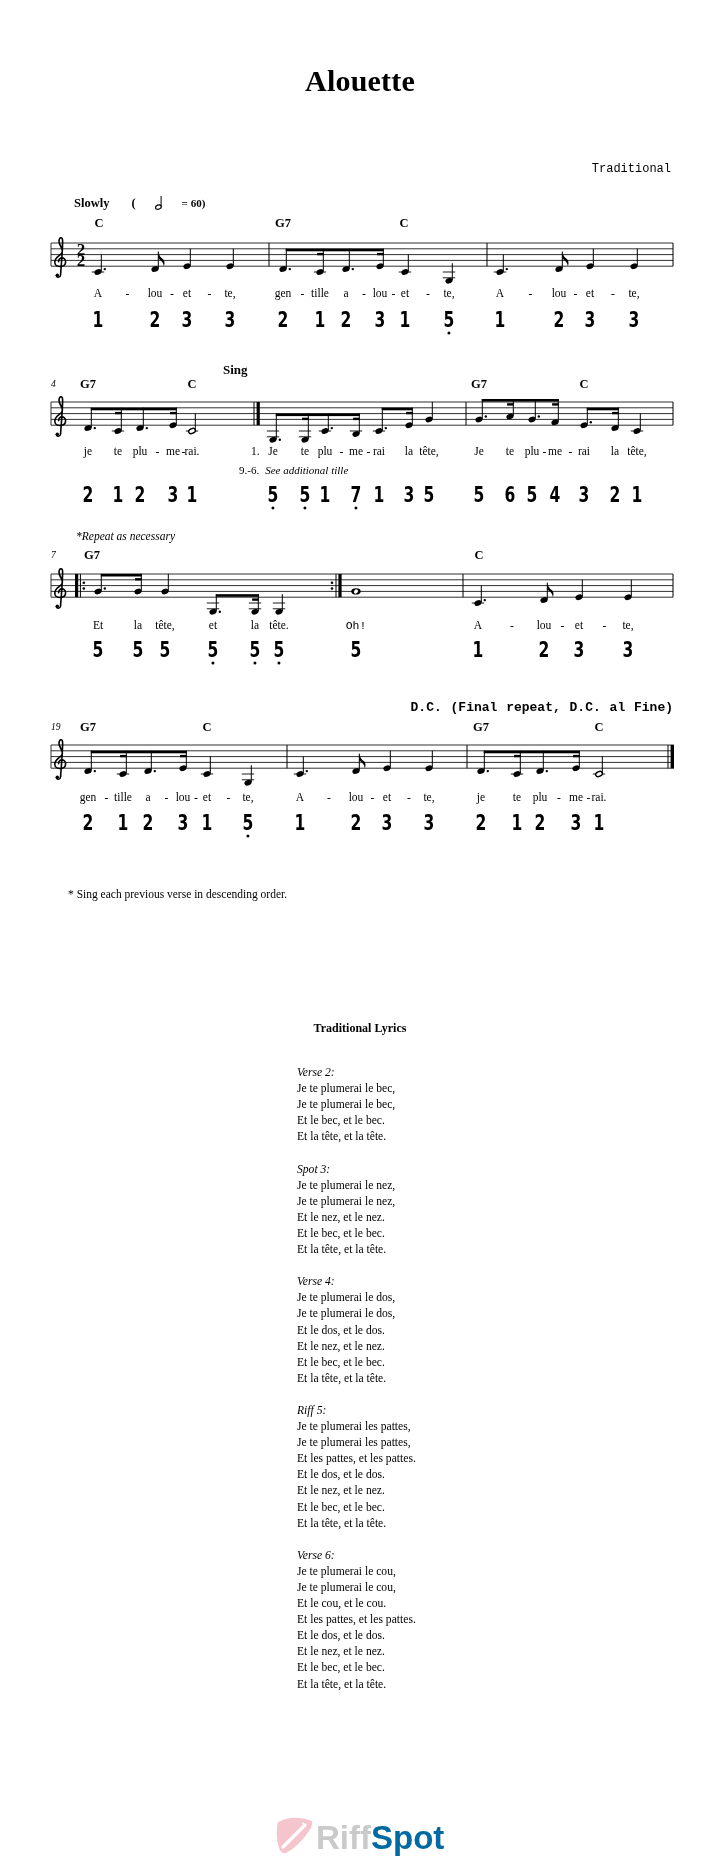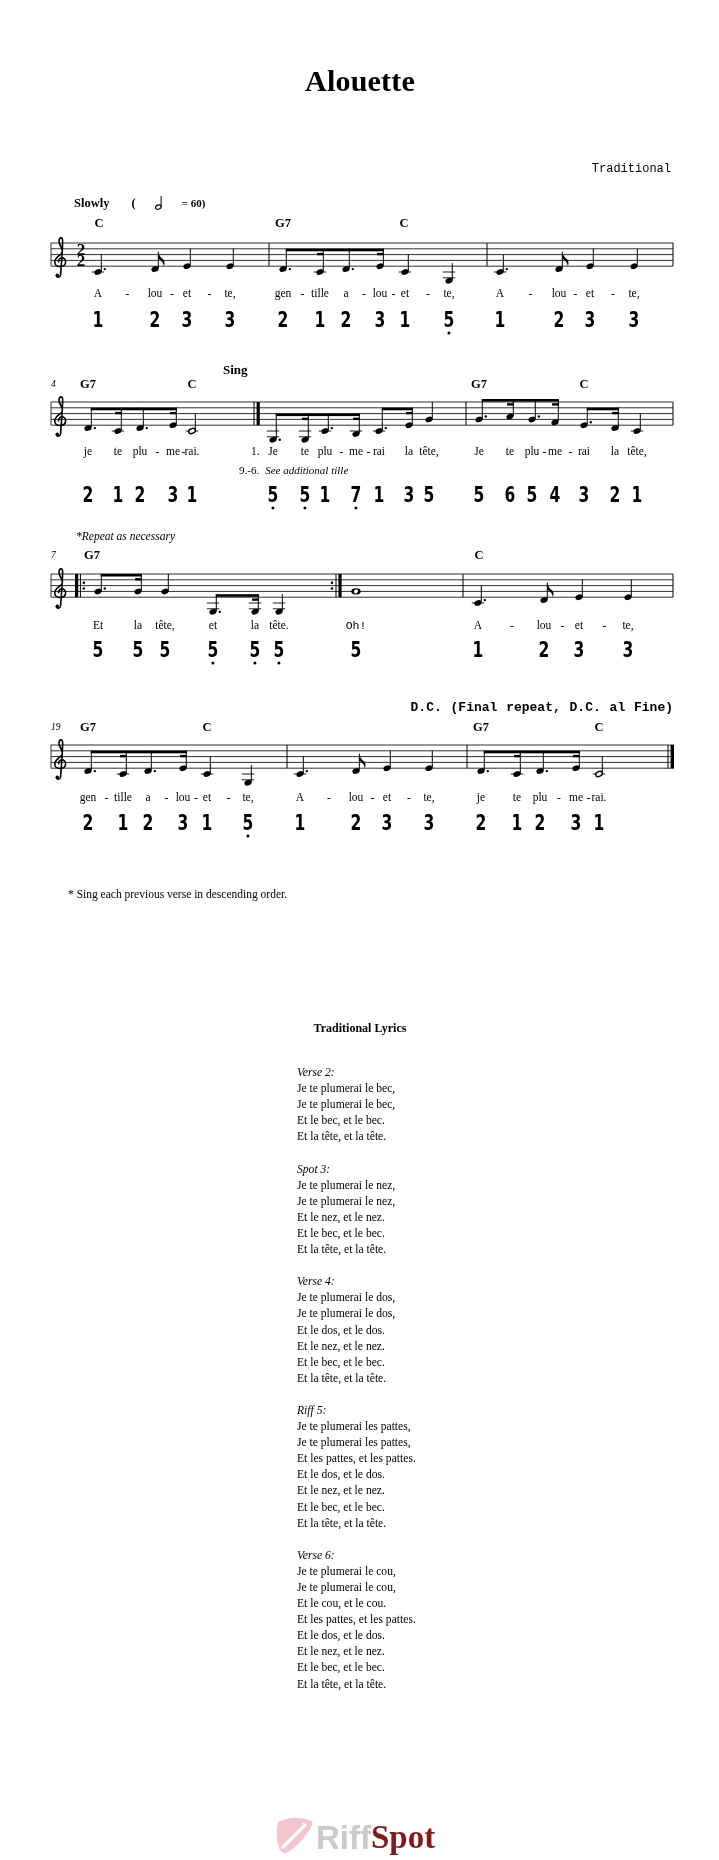--- a/index.html
+++ b/index.html
@@ -25,21 +25,21 @@
   .dc { font-size:13px; font-weight:bold; word-spacing:1px; }
   .alt-verses { font-size:11px; }
   .alt-verses .it { font-style:italic; margin-left:6px; }
   .footnote { font-size:11.5px; }
   .add-heading { font-size:12px; font-weight:bold; }
   .verses { font-size:11.6px; line-height:16.1px; }
   .verses .vlabel { font-style:italic; }
   .verses .gap { height:16.1px; }
   .logo { display:flex; align-items:flex-end; }
   .logo .t1 { font-family:"Liberation Sans", sans-serif; font-weight:bold; font-size:33px; color:#cacaca; line-height:1; }
-  .logo .t2 { font-family:Liberation Serif, serif; font-weight:bold; font-size:33px; color:#7f1d1d; line-height:1;text-align:center; }
+  .logo .t2 { font-family:Liberation Sans, sans-serif; font-weight:bold; font-size:33px; color:#0369a1; line-height:1;text-align:center; }
 </style>
 </head>
 <body>
 
 <div id="page">
 
   <div class="abs title c" style="left:360px; top:81px;">Alouette</div>
   <div class="abs composer r" style="left:671px; top:169px;">Traditional</div>
 
   <div class="abs tempo l" style="left:74px; top:203px;">

